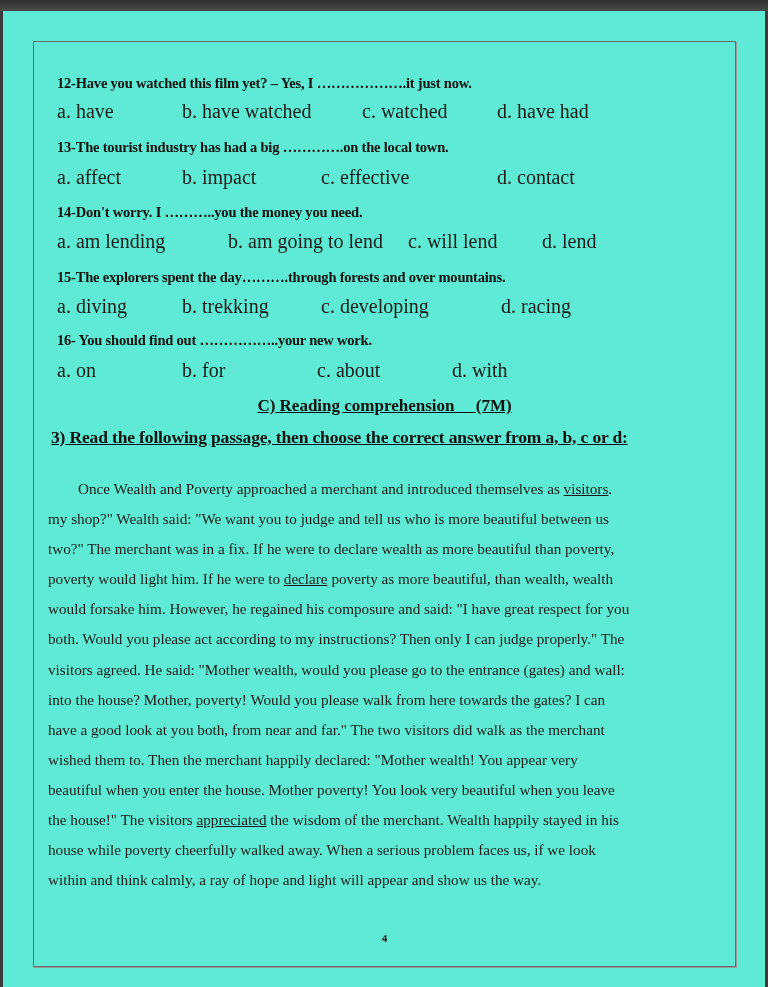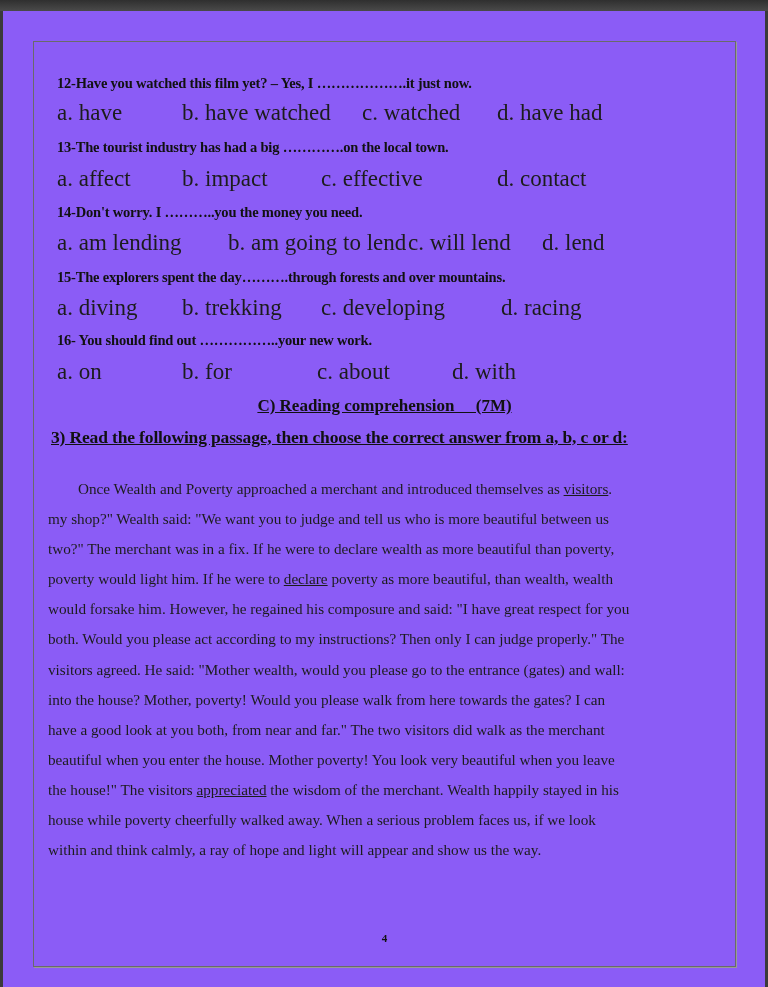--- a/index.html
+++ b/index.html
@@ -31,21 +31,21 @@
   .right-edge {
     position: absolute;
     right: 0; top: 11px;
     width: 3px; height: 976px;
     background: #3a3a3a;
   }
   .page {
     position: absolute;
     left: 3px; top: 11px;
     width: 762px; height: 976px;
-    background: #8b5cf6;
+    background: #5eead4;
   }
   .frame {
     position: absolute;
     left: 30px; top: 30px;
     width: 703px; height: 926px;
     border: 1.5px solid #6a6a6a;
     box-shadow: 1px 1px 0 #9a9a9a;
     box-sizing: border-box;
   }
   .q {
@@ -53,21 +53,21 @@
     left: 23px;
     font-weight: bold;
     font-size: 14.5px;
     letter-spacing: -0.2px;
     white-space: nowrap;
     color: #111;
   }
   .opts {
     position: absolute;
     left: 23px;
-    font-size: 23px;
+    font-size: 20px;
     white-space: nowrap;
     color: #1c1c1c;
     width: 660px;
     height: 24px;
   }
   .opt {
     position: absolute;
     top: 0;
   }
   .section-title {
@@ -172,20 +172,21 @@
     <div class="passage">
       <span class="pline indent"><span>Once Wealth and Poverty approached a merchant and introduced themselves as </span><span class="u">visitors</span><span>.</span></span>
       <span class="pline">my shop?" Wealth said: "We want you to judge and tell us who is more beautiful between us</span>
       <span class="pline">two?" The merchant was in a fix. If he were to declare wealth as more beautiful than poverty,</span>
       <span class="pline"><span>poverty would light him. If he were to </span><span class="u">declare</span><span> poverty as more beautiful, than wealth, wealth</span></span>
       <span class="pline">would forsake him. However, he regained his composure and said: "I have great respect for you</span>
       <span class="pline">both. Would you please act according to my instructions? Then only I can judge properly." The</span>
       <span class="pline">visitors agreed. He said: "Mother wealth, would you please go to the entrance (gates) and wall:</span>
       <span class="pline">into the house? Mother, poverty! Would you please walk from here towards the gates? I can</span>
       <span class="pline">have a good look at you both, from near and far." The two visitors did walk as the merchant</span>
+      <span class="pline">wished them to. Then the merchant happily declared: "Mother wealth! You appear very</span>
       <span class="pline">beautiful when you enter the house. Mother poverty! You look very beautiful when you leave</span>
       <span class="pline"><span>the house!" The visitors </span><span class="u">appreciated</span><span> the wisdom of the merchant. Wealth happily stayed in his</span></span>
       <span class="pline">house while poverty cheerfully walked away. When a serious problem faces us, if we look</span>
       <span class="pline">within and think calmly, a ray of hope and light will appear and show us the way.</span>
     </div>
 
     <div class="page-num">4</div>
   </div>
 </div>
 

